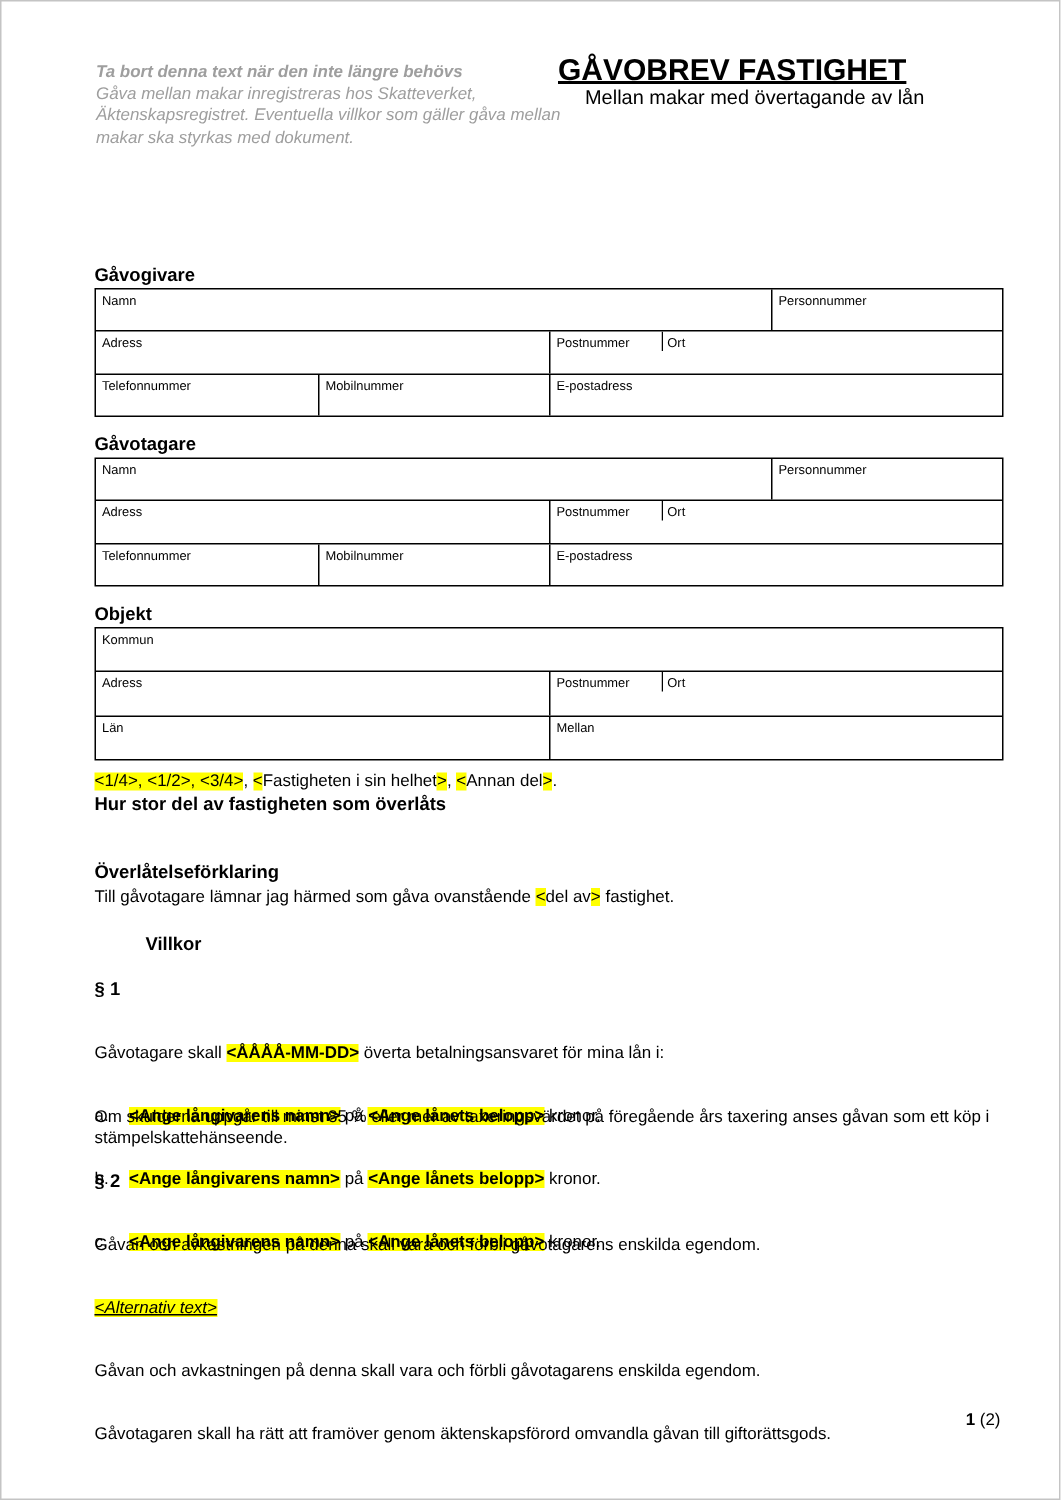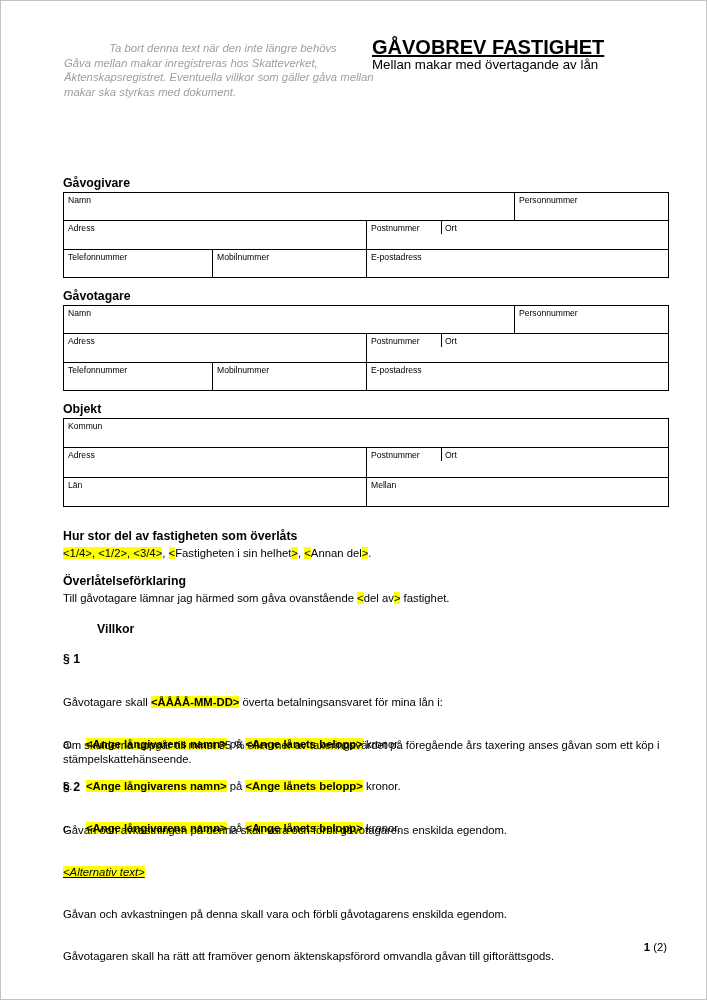--- a/index.html
+++ b/index.html
@@ -12,26 +12,26 @@
     box-sizing:border-box;
     font-family:"Liberation Sans", sans-serif;
     color:#000;
     overflow:hidden;
   }
   .abs { position:absolute; }
 
   
   .note { left:63px; top:40px; width:318px; color:#9e9e9e; font-style:italic;
           font-size:11.3px; line-height:14.5px; }
-  .note-title { font-weight:normal;text-align:center; }
+  .note-title { font-weight:bold; }
 
   
   .doc-header { left:371px; top:38px; width:300px; }
   .doc-title { font-size:20px; font-weight:bold; line-height:17px;text-decoration:underline; }
-  .doc-subtitle { font-size:13.3px; line-height:17px; }
+  .doc-subtitle { font-size:13.3px; line-height:17px;margin-left:18px; }
 
   
   .sec-h { font-size:12.3px; font-weight:bold; line-height:13px; left:62px; }
 
   
   .ftable { left:62px; width:606px; border:1px solid #000; box-sizing:border-box; background:#fff; }
   .frow { display:flex; border-top:1px solid #000; position:relative; }
   .frow:first-child { border-top:none; }
   .fcell { border-left:1px solid #000; box-sizing:border-box; padding:2px 0 0 4px;
            font-size:8.6px; line-height:10px; overflow:hidden; }
@@ -134,21 +134,21 @@
     </div>
     <div class="frow" style="height:28px;">
       <div class="fcell" style="flex:0 0 50%;">
         <span class="flabel">Län</span></div>
       <div class="fcell rest">
         <span class="flabel">Mellan</span></div>
     </div>
   </div>
 
   <div class="abs sec-h" style="top:529px;">Hur stor del av fastigheten som överlåts</div>
-  <div class="abs bodyline" style="top:545px;"><span class="hl">&lt;1/4&gt;, &lt;1/2&gt;, &lt;3/4&gt;</span><span>, </span><span class="hl">&lt;</span><span>Fastigheten i sin helhet</span><span class="hl">&gt;</span><span>, </span><span class="hl">&lt;</span><span>Annan del</span><span class="hl">&gt;</span><span>.</span></div>
+  <div class="abs bodyline" style="top:513px;"><span class="hl">&lt;1/4&gt;, &lt;1/2&gt;, &lt;3/4&gt;</span><span>, </span><span class="hl">&lt;</span><span>Fastigheten i sin helhet</span><span class="hl">&gt;</span><span>, </span><span class="hl">&lt;</span><span>Annan del</span><span class="hl">&gt;</span><span>.</span></div>
 
   <div class="abs sec-h" style="top:574px;">Överlåtelseförklaring</div>
   <div class="abs bodyline" style="top:590px;"><span>Till gåvotagare lämnar jag härmed som gåva ovanstående </span><span class="hl">&lt;</span><span>del av</span><span class="hl">&gt;</span><span> fastighet.</span></div>
 
   <div class="abs sec-h" style="top:622px;margin-left:34px;">Villkor</div>
 
   <div class="abs sec-h" style="top:652px;">§ 1</div>
   <div class="abs bodyline" style="top:666px;">
     <div><span>Gåvotagare skall </span><span class="hlb">&lt;ÅÅÅÅ-MM-DD&gt;</span><span> överta betalningsansvaret för mina lån i:</span></div>
     <div><span class="marker">a.</span><span class="hlb">&lt;Ange långivarens namn&gt;</span><span> på </span><span class="hlb">&lt;Ange lånets belopp&gt;</span><span> kronor.</span></div>

